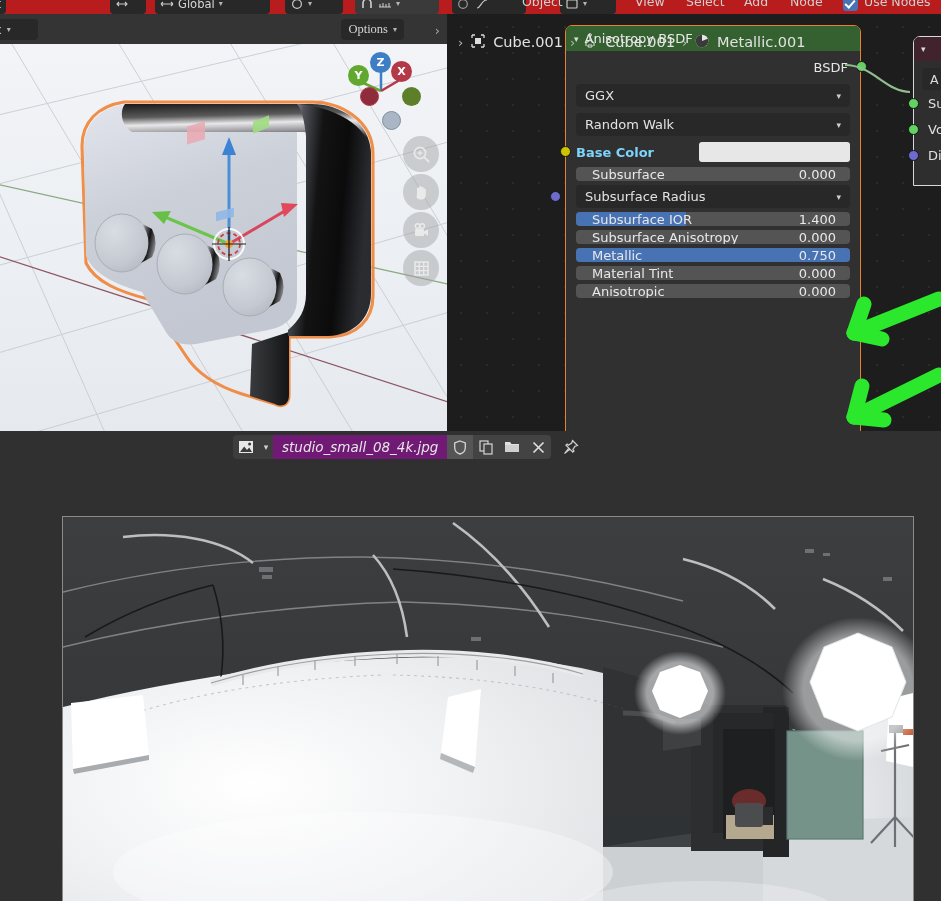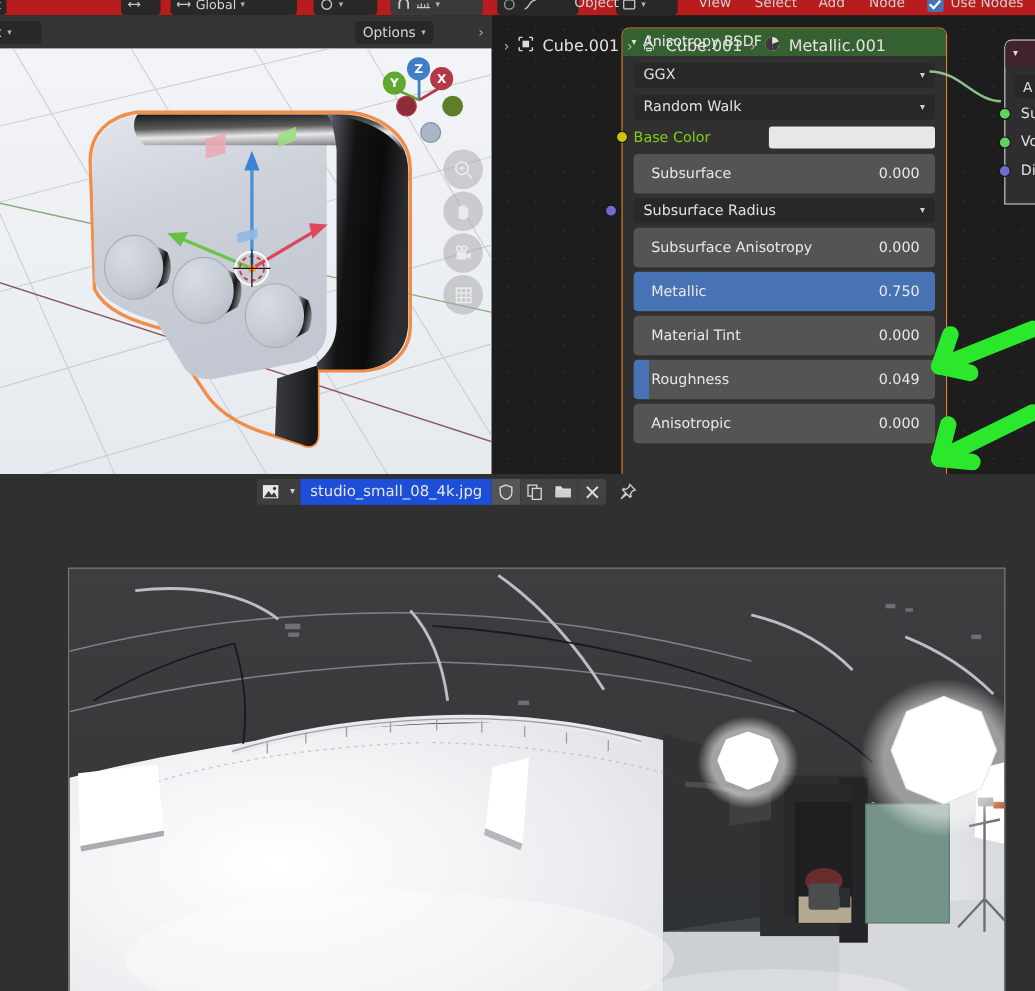--- a/index.html
+++ b/index.html
@@ -122,27 +122,27 @@
   .dropdown {
     height: 23px; background: #282828; border-radius: 4px;
     display: flex; align-items: center; justify-content: space-between;
     padding: 0 9px; color: #e2e2e2; font-size: 13px; margin-top: 6px;
     position: relative;
   }
   .dd-caret { font-size: 9px; color: #cfcfcf; }
   .colorrow {
     display: flex; align-items: center; height: 22px; margin-top: 5px; position: relative;
   }
-  .colorrow .lbl { color: #84cc16; font-size: 13px; flex: 0 0 auto; }
+  .colorrow .lbl { color: #7dd3fc; font-size: 13px; flex: 0 0 auto; font-weight: bold; }
   .swatch {
     margin-left: auto; width: 151px; height: 20px; border-radius: 3px;
     background: #e7e7e7;
   }
   .valrow {
-    position: relative; height: 36px; margin-top: 4px;
+    position: relative; height: 14px; margin-top: 4px;
     background: #545454; border-radius: 4px; overflow: hidden;
     display: flex; align-items: center;
   }
   .valfill { position: absolute; left: 0; top: 0; bottom: 0; background: #4772b3; }
   .valrow .vlbl {
     position: relative; color: #e8e8e8; font-size: 13px; padding-left: 16px; z-index: 2;
   }
   .valrow .vnum {
     position: relative; margin-left: auto; color: #e9e9e9; font-size: 13px;
     padding-right: 14px; z-index: 2;
@@ -184,21 +184,21 @@
     background: #282828; border-radius: 4px; overflow: hidden;
   }
   .ie-imgbtn {
     width: 26px; height: 24px; display: flex; align-items: center; justify-content: center;
     background: #3d3d3d;
   }
   .ie-caret { width: 14px; height: 24px; display:flex; align-items:center; justify-content:center;
     color:#cfcfcf; font-size:9px; background:#3d3d3d; }
   .ie-name {
     height: 24px; display: flex; align-items: center; padding: 0 9px;
-    background: #1d4ed8; color: #e6e6e6; font-size: 13.5px; white-space: nowrap;
+    background: #701a75; color: #e6e6e6; font-size: 13.5px; white-space: nowrap; font-style: italic;
   }
   .ie-ibtn {
     width: 26px; height: 24px; display: flex; align-items: center; justify-content: center;
     background: #434343; color: #d5d5d5;
   }
   .ie-pin { width: 26px; height: 24px; display:flex; align-items:center; justify-content:center; color:#cfcfcf; }
 
   .ie-canvas {
     position: absolute; left: 0; top: 32px; width: 941px; height: 438px;
     background: #303030; overflow: hidden;
@@ -290,21 +290,21 @@
       </span>
     </div>
   </div>
 
   <div class="viewport">
     <div class="vp-header">
       <div class="vp-pill" style="left:-20px;width:58px;">
         <span>ox</span>
         <span class="tb-caret">▾</span>
       </div>
-      <div class="vp-pill" style="right:53px;">
+      <div class="vp-pill" style="right:43px;font-family:Liberation Serif, serif;">
         <span>Options</span>
         <span class="tb-caret">▾</span>
       </div>
       <div style="position:absolute;right:7px;top:9px;color:#a8a8a8;font-size:13px;">›</div>
     </div>
 
     <div class="vp-canvas">
 
       <svg width="447" height="387" style="position:absolute;left:0;top:0;">
         <g stroke="#c5c9d1" stroke-width="1" fill="none" opacity=".85">
@@ -498,20 +498,24 @@
     </svg>
 
     <div class="pnode">
       <div class="pnode-head">
         <span style="font-size:9px;color:#dcdcdc;">▾</span>
         <span>Anisotropy BSDF</span>
       </div>
 
       <div class="pnode-body">
 
+        <div class="rowout">
+          <span>BSDF</span>
+          <span class="sock-out" style="background:#62d162;top:5px;"></span>
+        </div>
 
         <div class="dropdown">
           <span>GGX</span>
           <span class="dd-caret">▾</span>
         </div>
 
         <div class="dropdown">
           <span>Random Walk</span>
           <span class="dd-caret">▾</span>
         </div>
@@ -529,20 +533,26 @@
           <span class="vnum">0.000</span>
         </div>
 
         <div class="dropdown" style="margin-top:4px;">
           <span class="sock" style="background:#6d6ad0;top:6px;left:-26px;"></span>
           <span>Subsurface Radius</span>
           <span class="dd-caret">▾</span>
         </div>
 
 
+        <div class="valrow">
+
+          <span class="valfill" style="width:40%;"></span>
+          <span class="vlbl">Subsurface IOR</span>
+          <span class="vnum">1.400</span>
+        </div>
 
         <div class="valrow">
 
           <span class="valfill" style="width:0%;"></span>
           <span class="vlbl">Subsurface Anisotropy</span>
           <span class="vnum">0.000</span>
         </div>
 
         <div class="valrow">
 
@@ -552,26 +562,20 @@
         </div>
 
 
         <div class="valrow">
 
           <span class="valfill" style="width:0%;"></span>
           <span class="vlbl">Material Tint</span>
           <span class="vnum">0.000</span>
         </div>
 
-        <div class="valrow">
-
-          <span class="valfill" style="width:5%;"></span>
-          <span class="vlbl">Roughness</span>
-          <span class="vnum">0.049</span>
-        </div>
 
         <div class="valrow">
 
           <span class="valfill" style="width:0%;"></span>
           <span class="vlbl">Anisotropic</span>
           <span class="vnum">0.000</span>
         </div>
       </div>
     </div>
 

